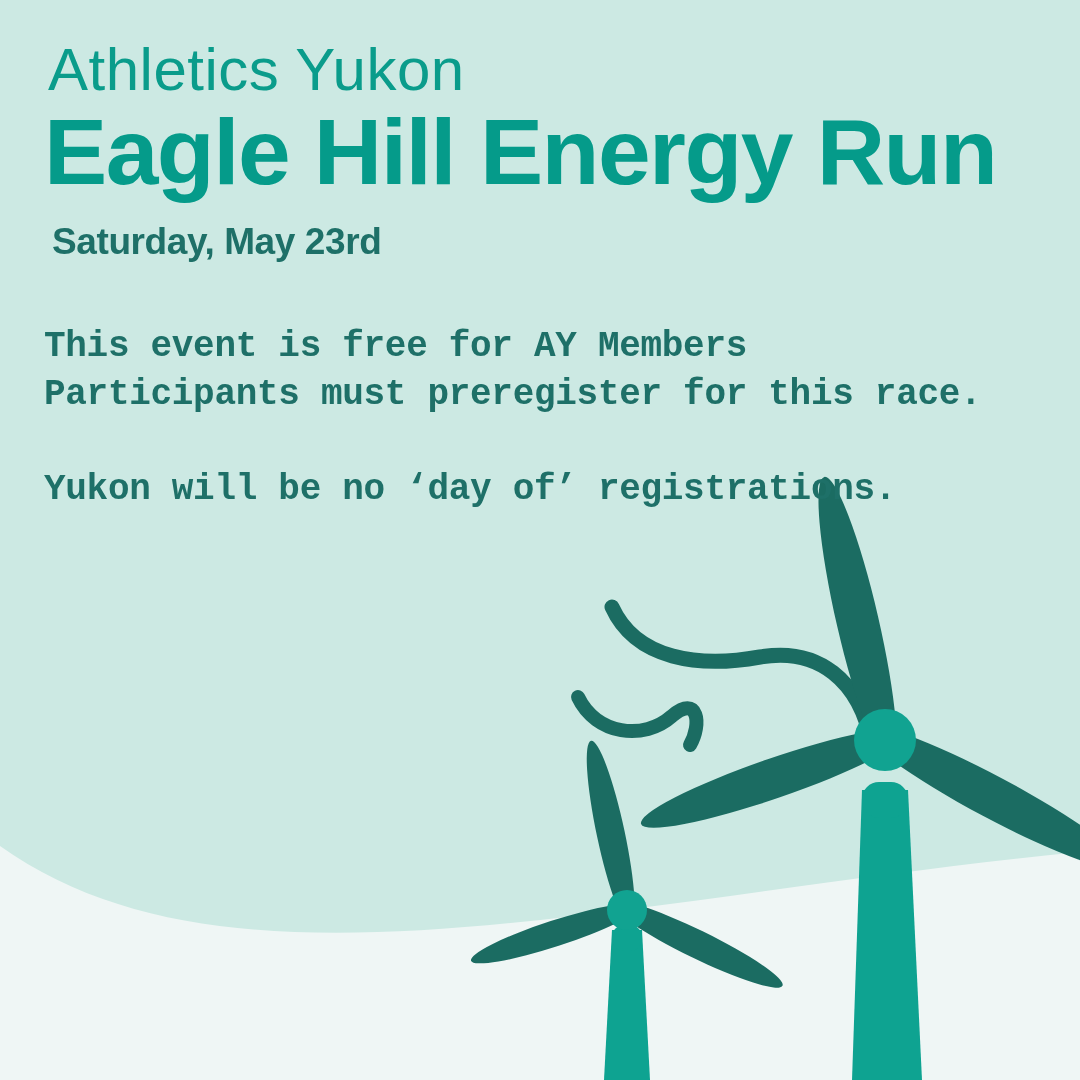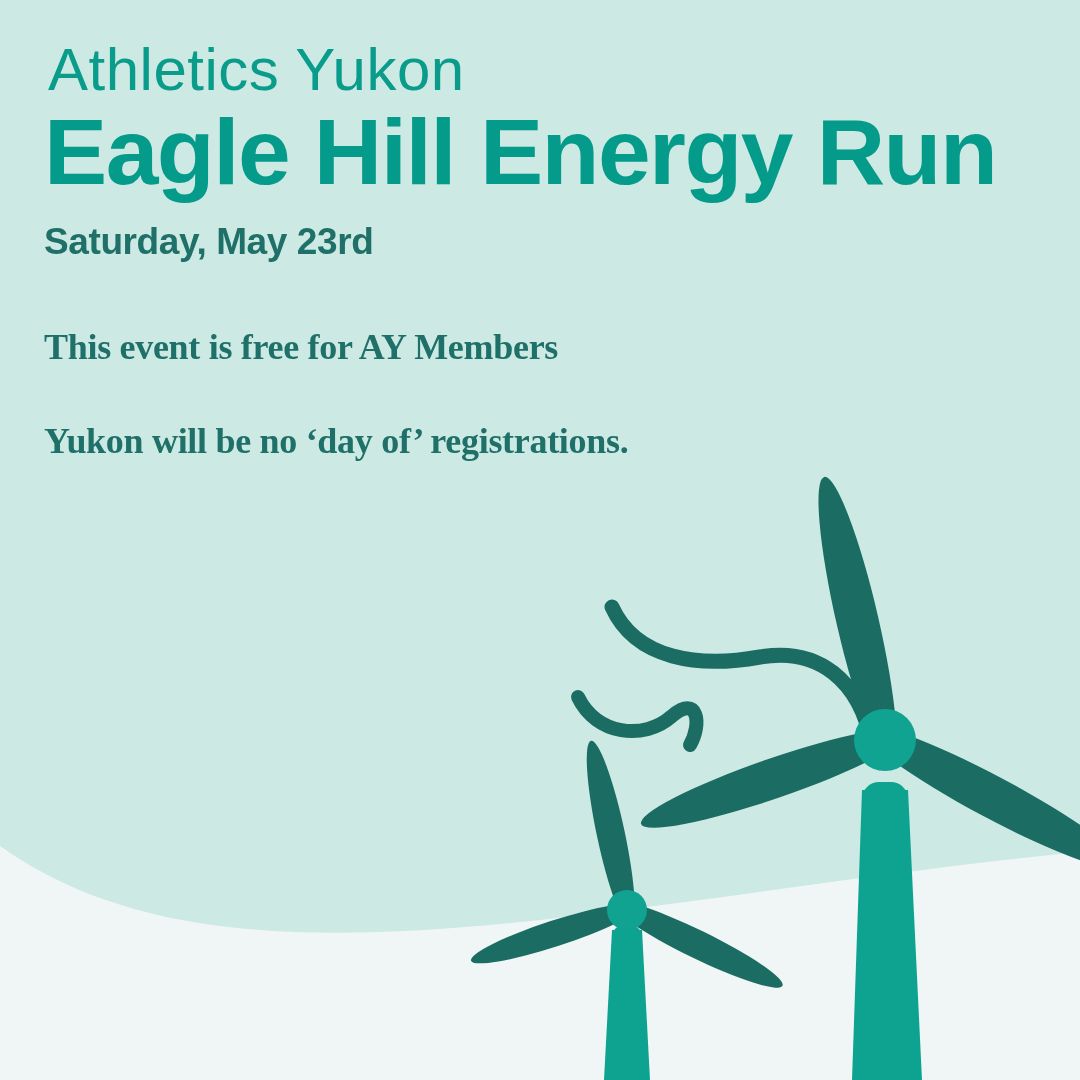--- a/index.html
+++ b/index.html
@@ -66,29 +66,29 @@
     transform-origin: left center;
   }
 
   .subhead {
     font-family: "Liberation Sans", "DejaVu Sans", sans-serif;
     font-weight: 700;
     font-size: 37px;
     line-height: 1.1;
     letter-spacing: -0.4px;
     color: #1e7068;
-    margin: 0 0 2px 0;
+    margin: 0 0 2px 8px;
     white-space: nowrap;
   }
 
   .body-gap-1 { height: 58px; }
   .body-gap-2 { height: 46px; }
 
   .body-line {
-    font-family: Liberation Serif, serif;
+    font-family: Liberation Mono, monospace;
     font-weight: 700;
     font-size: 36px;
     line-height: 1.36;
     letter-spacing: -0.3px;
     color: #1e7068;
     margin: 0;
     white-space: nowrap;
   }
 </style>
 </head>
@@ -141,19 +141,20 @@
     <p class="kicker">Athletics Yukon</p>
 
     <h1 class="headline">Eagle Hill Energy Run</h1>
 
     <p class="subhead">Saturday, May 23rd</p>
 
     <div class="body-gap-1"></div>
 
     <p class="body-line">This event is free for AY Members</p>
 
+    <p class="body-line">Participants must preregister for this race.</p>
 
     <div class="body-gap-2"></div>
 
     <p class="body-line">Yukon will be no ‘day of’ registrations.</p>
   </div>
 
 </div>
 
 </body></html>

